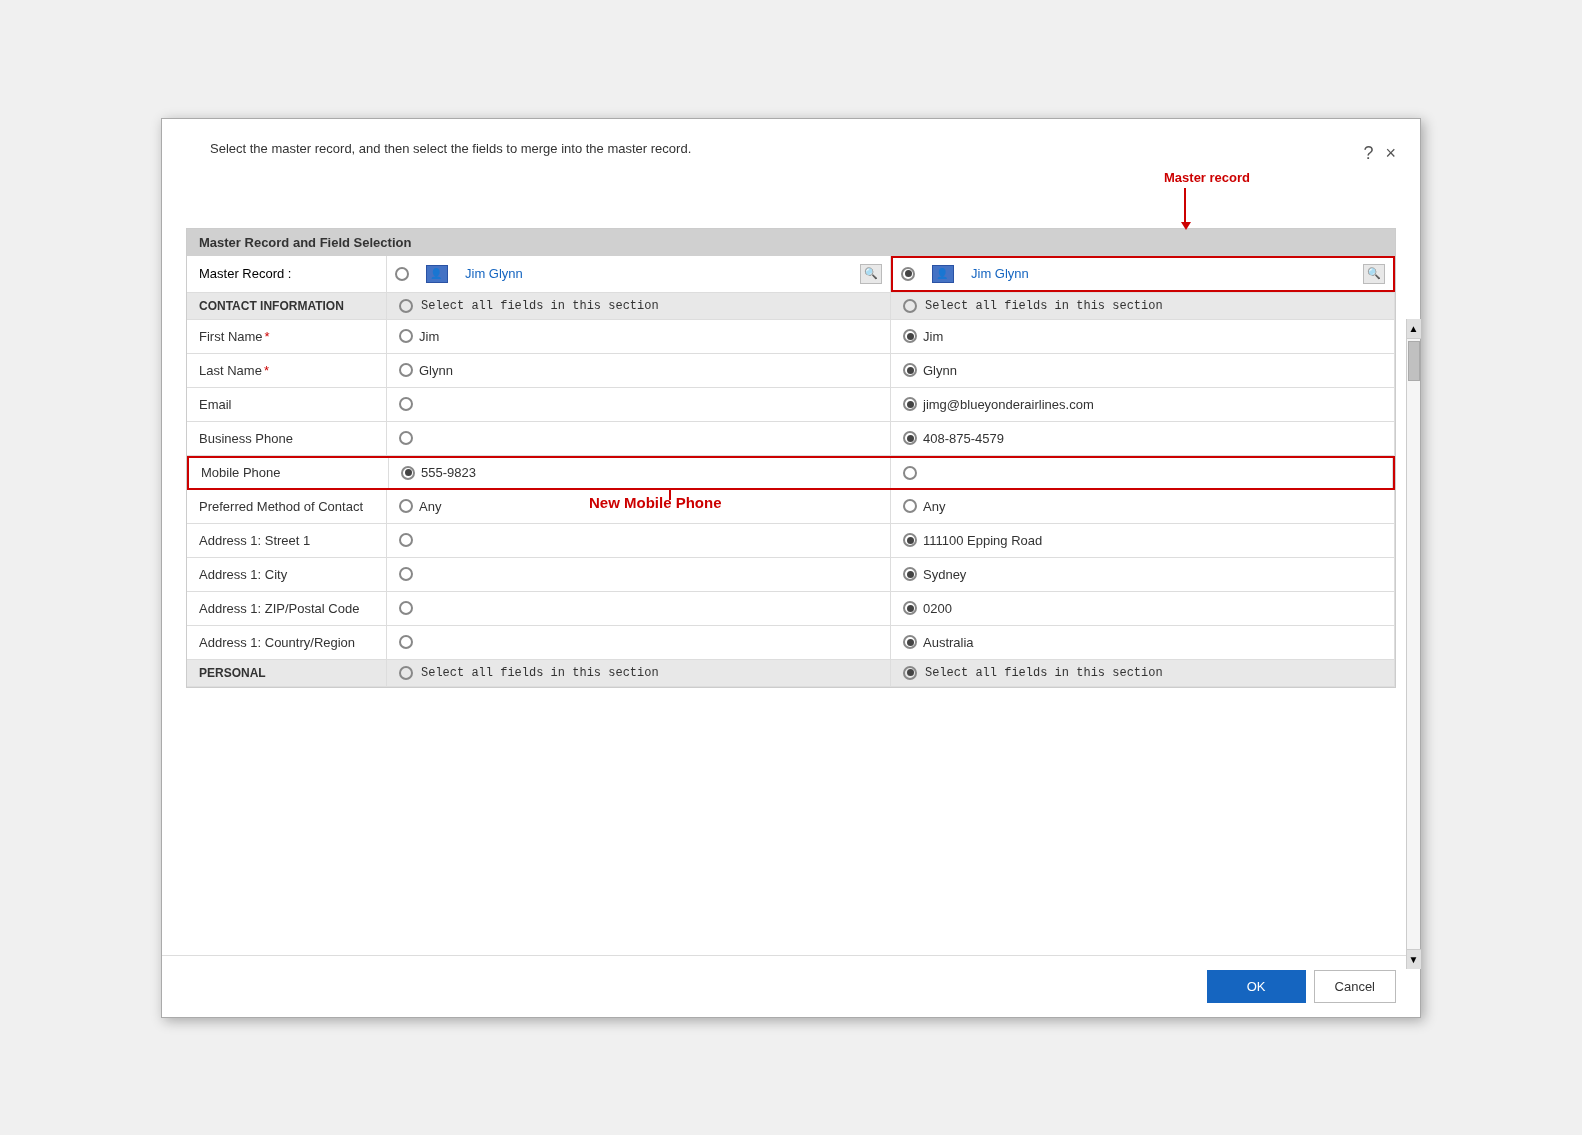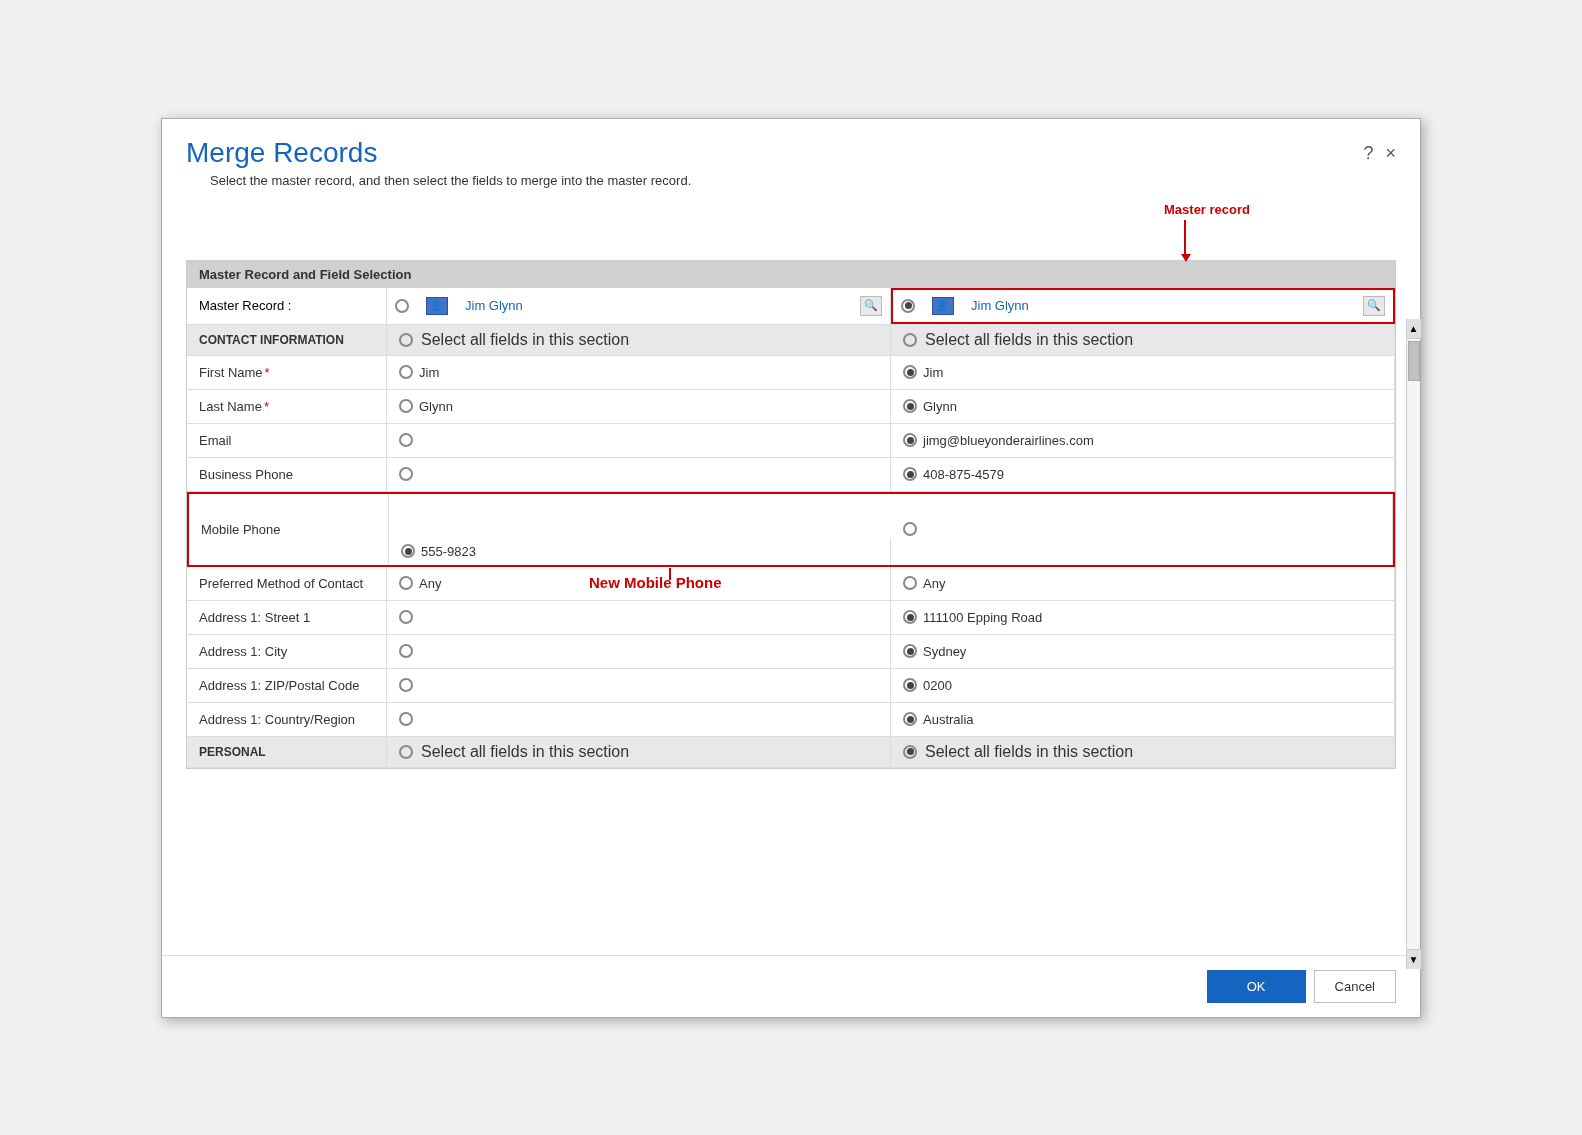--- a/index.html
+++ b/index.html
@@ -153,22 +153,23 @@
       border-right: 1px solid #ddd;
     }
     .select-all-cell {
       display: flex;
       align-items: center;
       gap: 8px;
       padding: 6px 12px;
       border-right: 1px solid #ddd;
     }
     .select-all-text {
-      font-size: 16px;
-      color: #333;
+      font-size: 12px;
+      color: #333;
+      font-family: Liberation Mono, monospace;
     }
     .data-row {
       display: grid;
       grid-template-columns: 200px 1fr 1fr;
       border-bottom: 1px solid #ddd;
       background: #fff;
       min-height: 34px;
     }
     .field-label-cell {
       padding: 6px 12px;
@@ -273,21 +274,20 @@
       font-size: 10px;
       cursor: pointer;
     }
   </style>
 </head>
 <body>
 
 <div class="dialog">
   <div class="dialog-header">
     <div>
-      <div class="dialog-title">Merge Records</div>
       <div class="dialog-subtitle">Select the master record, and then select the fields to merge into the master record.</div>
     </div>
     <div class="dialog-header-icons">
       <span>?</span>
       <span>×</span>
     </div>
   </div>
 
   <div style="position:relative; height:60px; padding: 0 24px;">
     <div style="position:absolute; right:170px; top:2px; color:#c00; font-size:13px; font-weight:600;">Master record</div>
@@ -378,21 +378,21 @@
           <div class="radio-btn"></div>
         </div>
         <div class="field-value-cell">
           <div class="radio-btn selected"></div>
           <span class="value-text">408-875-4579</span>
         </div>
       </div>
 
       <div class="data-row" style="border: 2px solid #c00; position:relative;">
         <div class="field-label-cell">Mobile Phone</div>
-        <div class="field-value-cell" style="position:relative;margin-top:44px;">
+        <div class="field-value-cell" style="position:relative;">
           <div class="radio-btn selected"></div>
           <span class="value-text">555-9823</span>
 
           <div style="position:absolute; left:200px; top:36px; color:#c00; font-size:15px; font-weight:600; white-space:nowrap; z-index:10;">New Mobile Phone</div>
 
           <div style="position:absolute; left:280px; top:30px; width:2px; height:12px; background:#c00;"></div>
         </div>
         <div class="field-value-cell">
           <div class="radio-btn"></div>
         </div>

